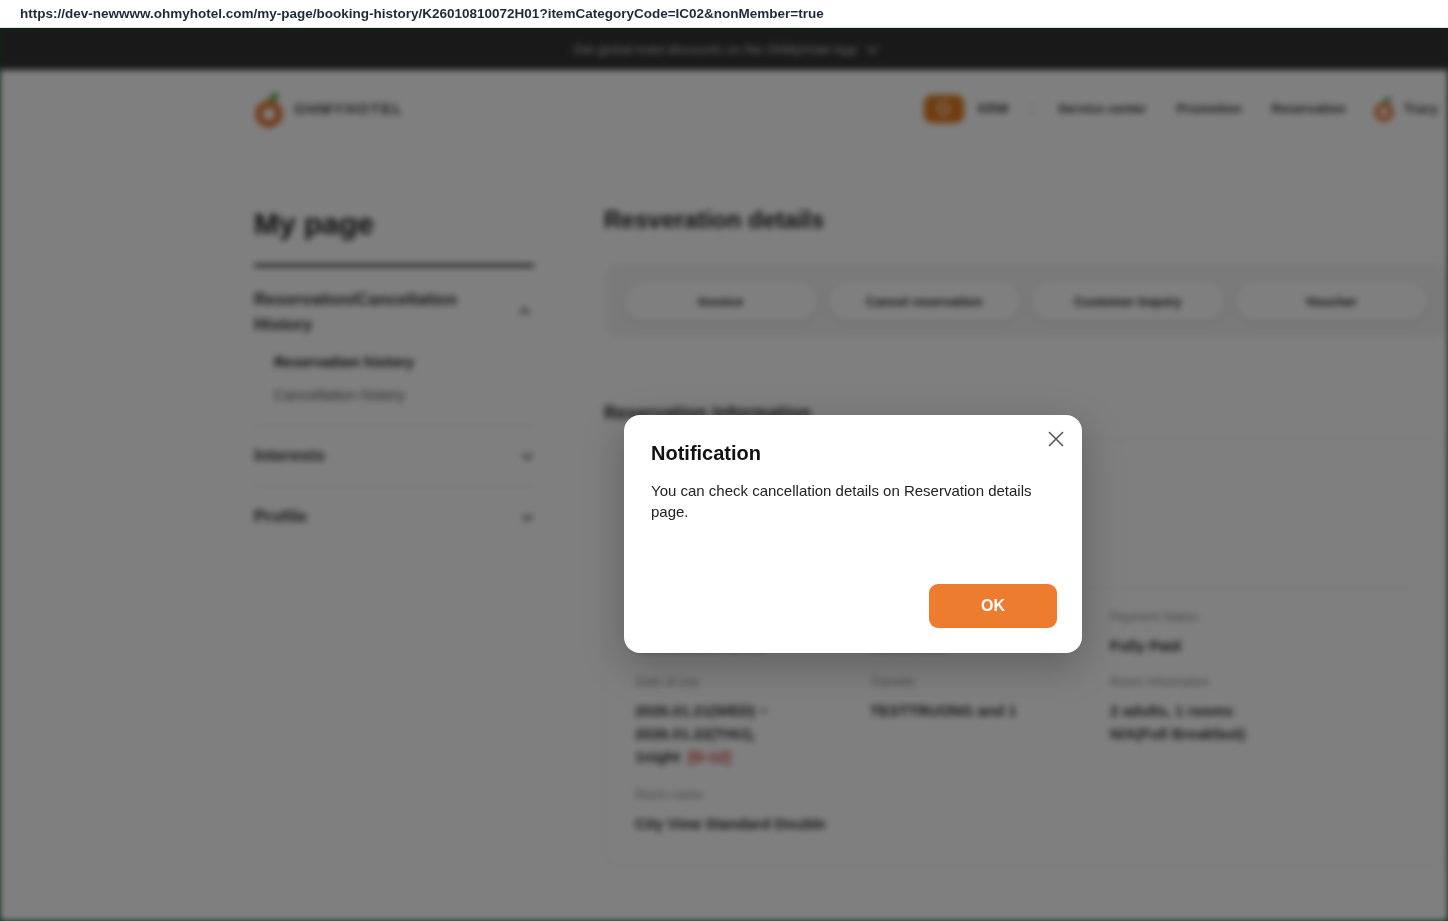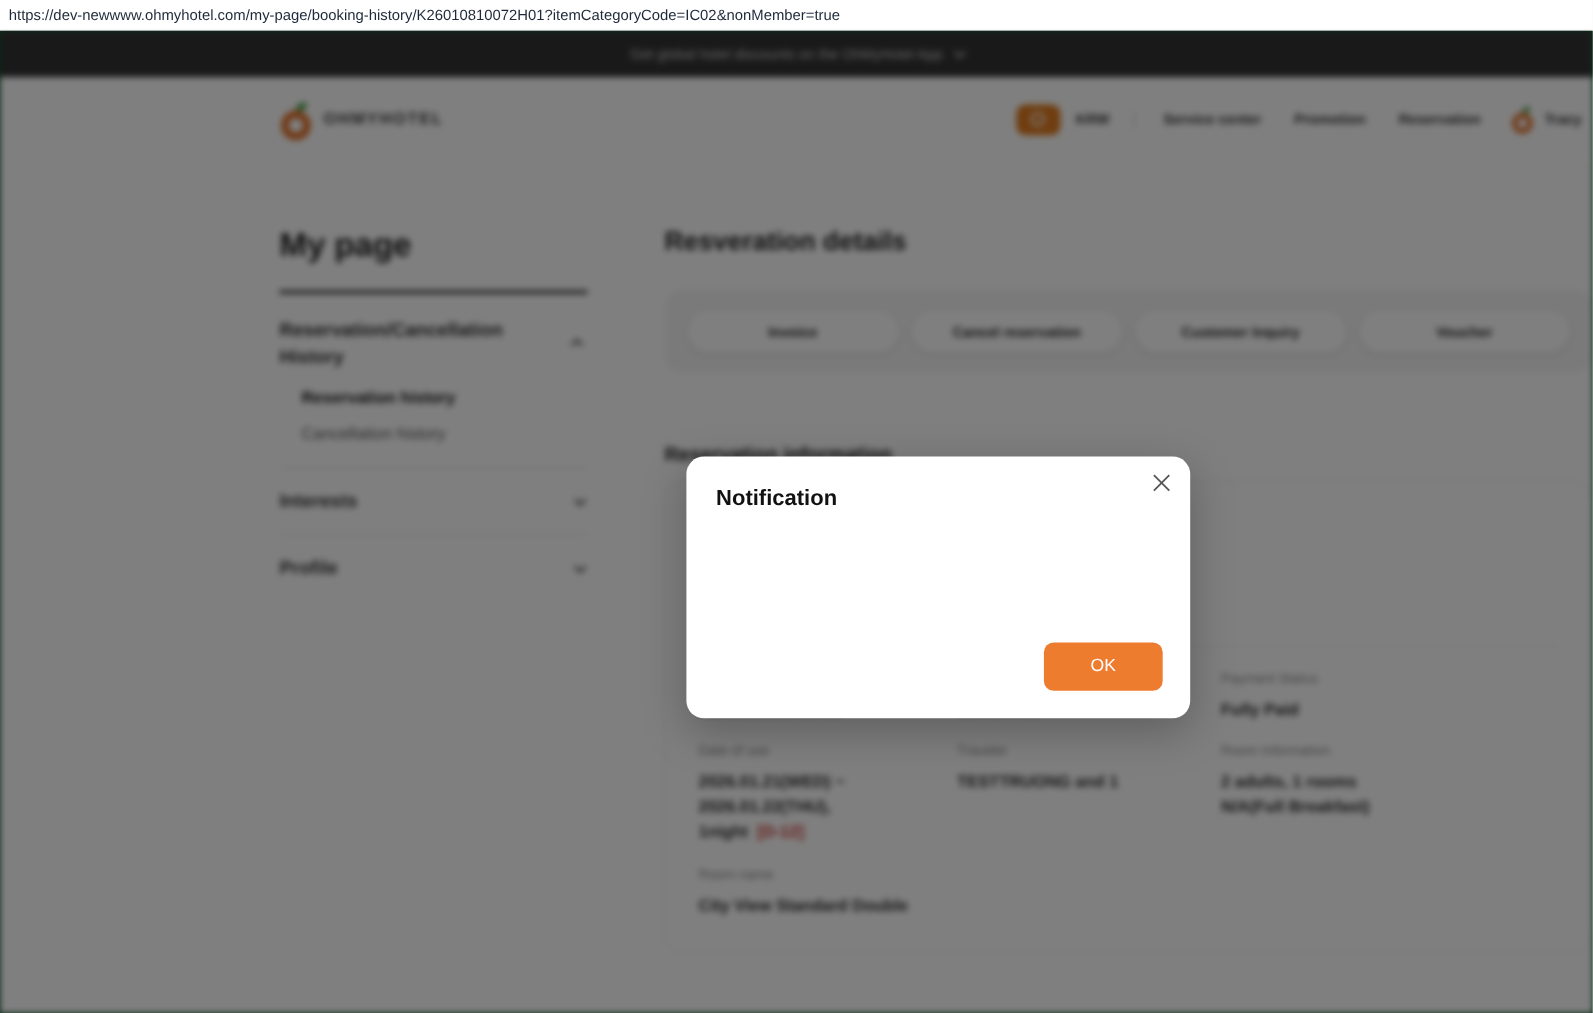--- a/index.html
+++ b/index.html
@@ -1,22 +1,22 @@
 <!DOCTYPE html>
 <html><head>
 <meta charset="utf-8">
 <style>
   * { margin:0; padding:0; box-sizing:border-box; }
   html,body { width:1448px; height:921px; overflow:hidden; background:#fff;
               font-family:"Liberation Sans","DejaVu Sans",sans-serif; }
 
   
   .urlbar { height:28px; background:#fff; border-bottom:1px solid #e2e2e2;
-            display:flex; align-items:center; padding-left:8px;
-            font-size:13.5px; color:#1e2a3a; }
+            display:flex; align-items:center; padding-left:20px;
+            font-size:13.5px; color:#1e2a3a;font-weight:bold; }
 
   
   .viewport { position:relative; width:1448px; height:893px; overflow:hidden; background:#14532d; }
   .page { position:absolute; inset:0; filter:blur(3px); background:#fff; }
 
   
   .banner { height:42px; background:#333; display:flex; align-items:center; justify-content:center; gap:10px; }
   .banner-text { color:#c9c9c9; font-size:13px; }
   .chev { display:inline-block; width:8px; height:8px; border-right:2px solid #444; border-bottom:2px solid #444; }
   .chev.down { transform:rotate(45deg) translateY(-2px); }
@@ -72,22 +72,22 @@
   .dday { color:#CC342E; font-weight:700; }
 
   
   .overlay { position:absolute; inset:0; background:rgba(0,0,0,0.5); z-index:5; }
   .modal { position:absolute; left:624px; top:387px; width:458px; height:238px; background:#fff;
            border-radius:16px; padding:27px; z-index:10; box-shadow:0 12px 40px rgba(0,0,0,0.25); }
   .modal-close { position:absolute; top:12px; right:14px; width:24px; height:24px; cursor:pointer;
                  display:flex; align-items:center; justify-content:center; }
   .modal-title { font-size:20px; font-weight:800; color:#111; }
   .modal-msg { margin-top:15px; font-size:15px; line-height:21px; color:#222; max-width:395px; }
-  .ok-btn { position:absolute; right:25px; bottom:25px; width:108px; height:44px; background:#EE7C2F;
-            border:none; border-radius:9px; color:#fff; font-size:16px; font-weight:400; cursor:pointer;
+  .ok-btn { position:absolute; right:25px; bottom:25px; width:128px; height:44px; background:#EE7C2F;
+            border:none; border-radius:9px; color:#fff; font-size:16px; font-weight:700; cursor:pointer;
             font-family:"Liberation Sans","DejaVu Sans",sans-serif; }
 </style>
 </head>
 <body>
 
 <div class="urlbar">
   <span>https://dev-newwww.ohmyhotel.com/my-page/booking-history/K26010810072H01?itemCategoryCode=IC02&amp;nonMember=true</span>
 </div>
 
 <div class="viewport">
@@ -222,16 +222,17 @@
   <div class="overlay"></div>
 
   <div class="modal">
     <div class="modal-close">
       <svg width="20" height="20" viewBox="0 0 20 20">
         <line x1="3" y1="3" x2="17" y2="17" stroke="#555" stroke-width="1.6"></line>
         <line x1="17" y1="3" x2="3" y2="17" stroke="#555" stroke-width="1.6"></line>
       </svg>
     </div>
     <div class="modal-title">Notification</div>
+    <div class="modal-msg">You can check cancellation details on Reservation details page.</div>
     <button class="ok-btn">OK</button>
   </div>
 
 </div>
 
 </body></html>

